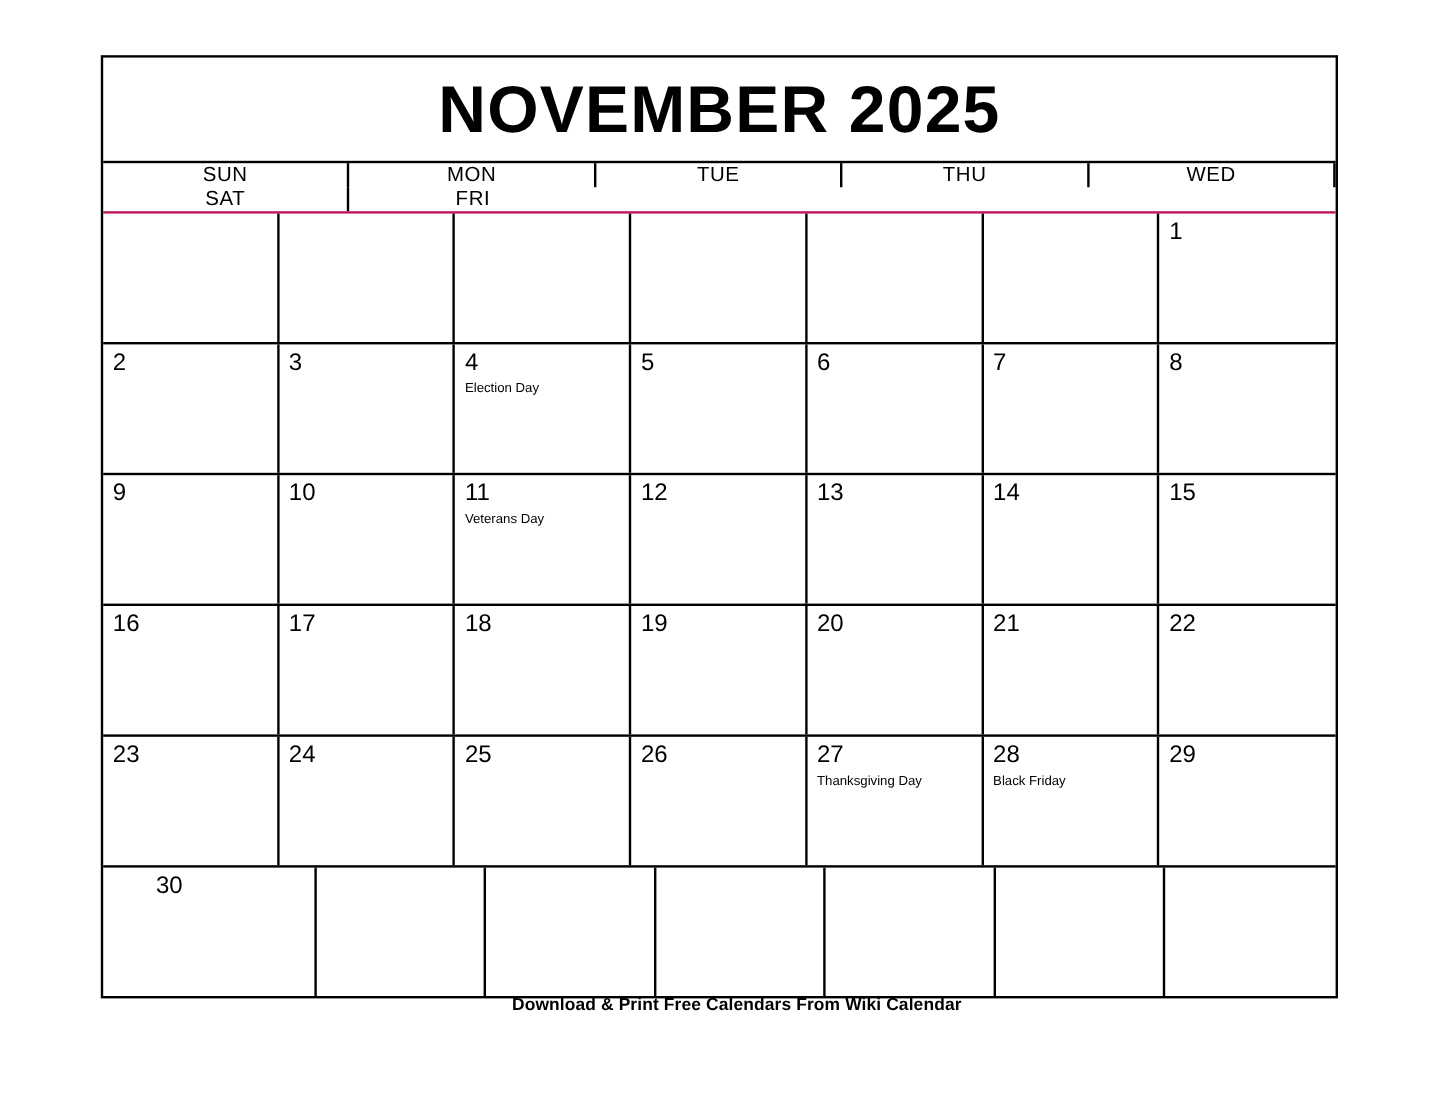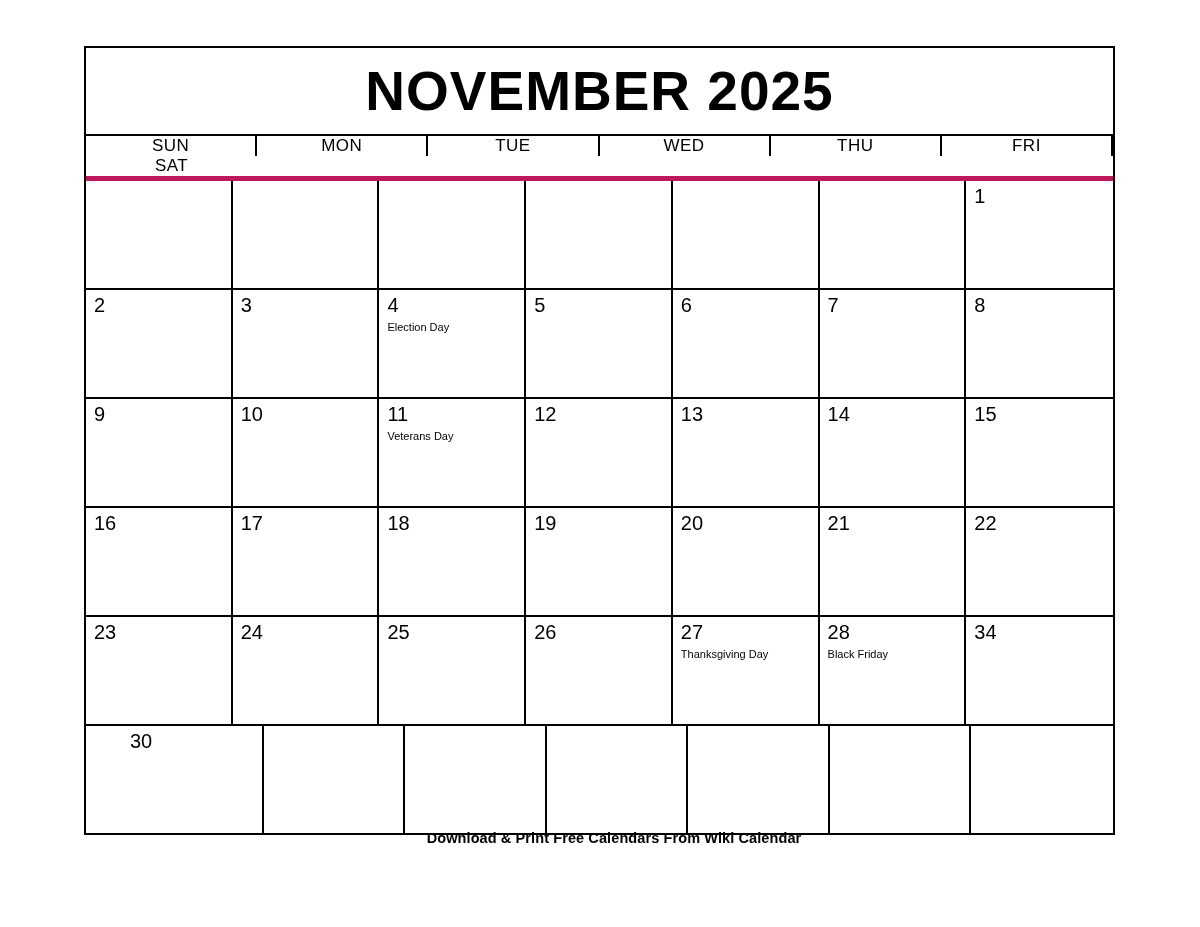--- a/index.html
+++ b/index.html
@@ -42,23 +42,23 @@
   .title-text {
     font-size: 55px;
     font-weight: bold;
     letter-spacing: 1px;
     line-height: 1;
     white-space: nowrap;
   }
 
   .weekday-row {
     display: grid;
-    grid-template-columns: repeat(6, 1fr);
+    grid-template-columns: repeat(5, 1fr);
     height: 40px;
-    border-bottom: 5px solid #be185d;
+    border-bottom: 2px solid #be185d;
   }
   .weekday-cell {
     display: flex;
     align-items: center;
     justify-content: center;
     font-size: 17px;
     letter-spacing: 0.5px;
     border-right: 2px solid #000000;
     box-sizing: border-box;
   }
@@ -127,24 +127,24 @@
   <div class="calendar">
 
     <div class="title-bar">
       <div class="title-text">NOVEMBER 2025</div>
     </div>
 
     <div class="weekday-row">
       <div class="weekday-cell">SUN</div>
       <div class="weekday-cell">MON</div>
       <div class="weekday-cell">TUE</div>
+      <div class="weekday-cell">THU</div>
       <div class="weekday-cell">WED</div>
-      <div class="weekday-cell">THU</div>
+      <div class="weekday-cell">SAT</div>
       <div class="weekday-cell">FRI</div>
-      <div class="weekday-cell">SAT</div>
     </div>
 
     <div class="week-row">
       <div class="day-cell empty">
         
         
       </div>
       <div class="day-cell empty">
         
         
@@ -283,21 +283,21 @@
       </div>
       <div class="day-cell">
         <span class="day-number">27</span>
         <span class="day-event">Thanksgiving Day</span>
       </div>
       <div class="day-cell">
         <span class="day-number">28</span>
         <span class="day-event">Black Friday</span>
       </div>
       <div class="day-cell">
-        <span class="day-number">34</span>
+        <span class="day-number">29</span>
         <span class="day-event"></span>
       </div>
     </div>
 
     <div class="week-row last">
       <div class="day-cell">
         <span class="day-number">30</span>
         <span class="day-event"></span>
       </div>
       <div class="day-cell empty">

